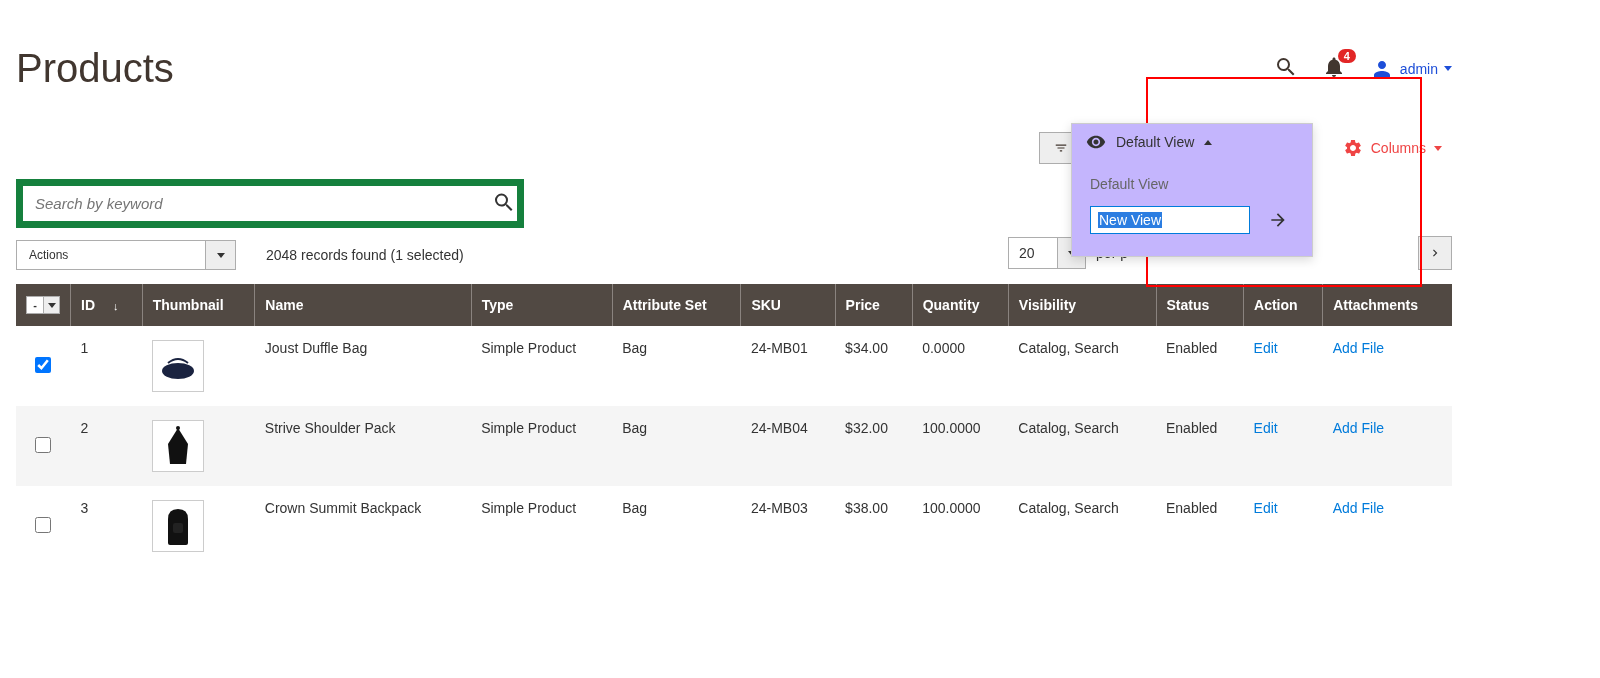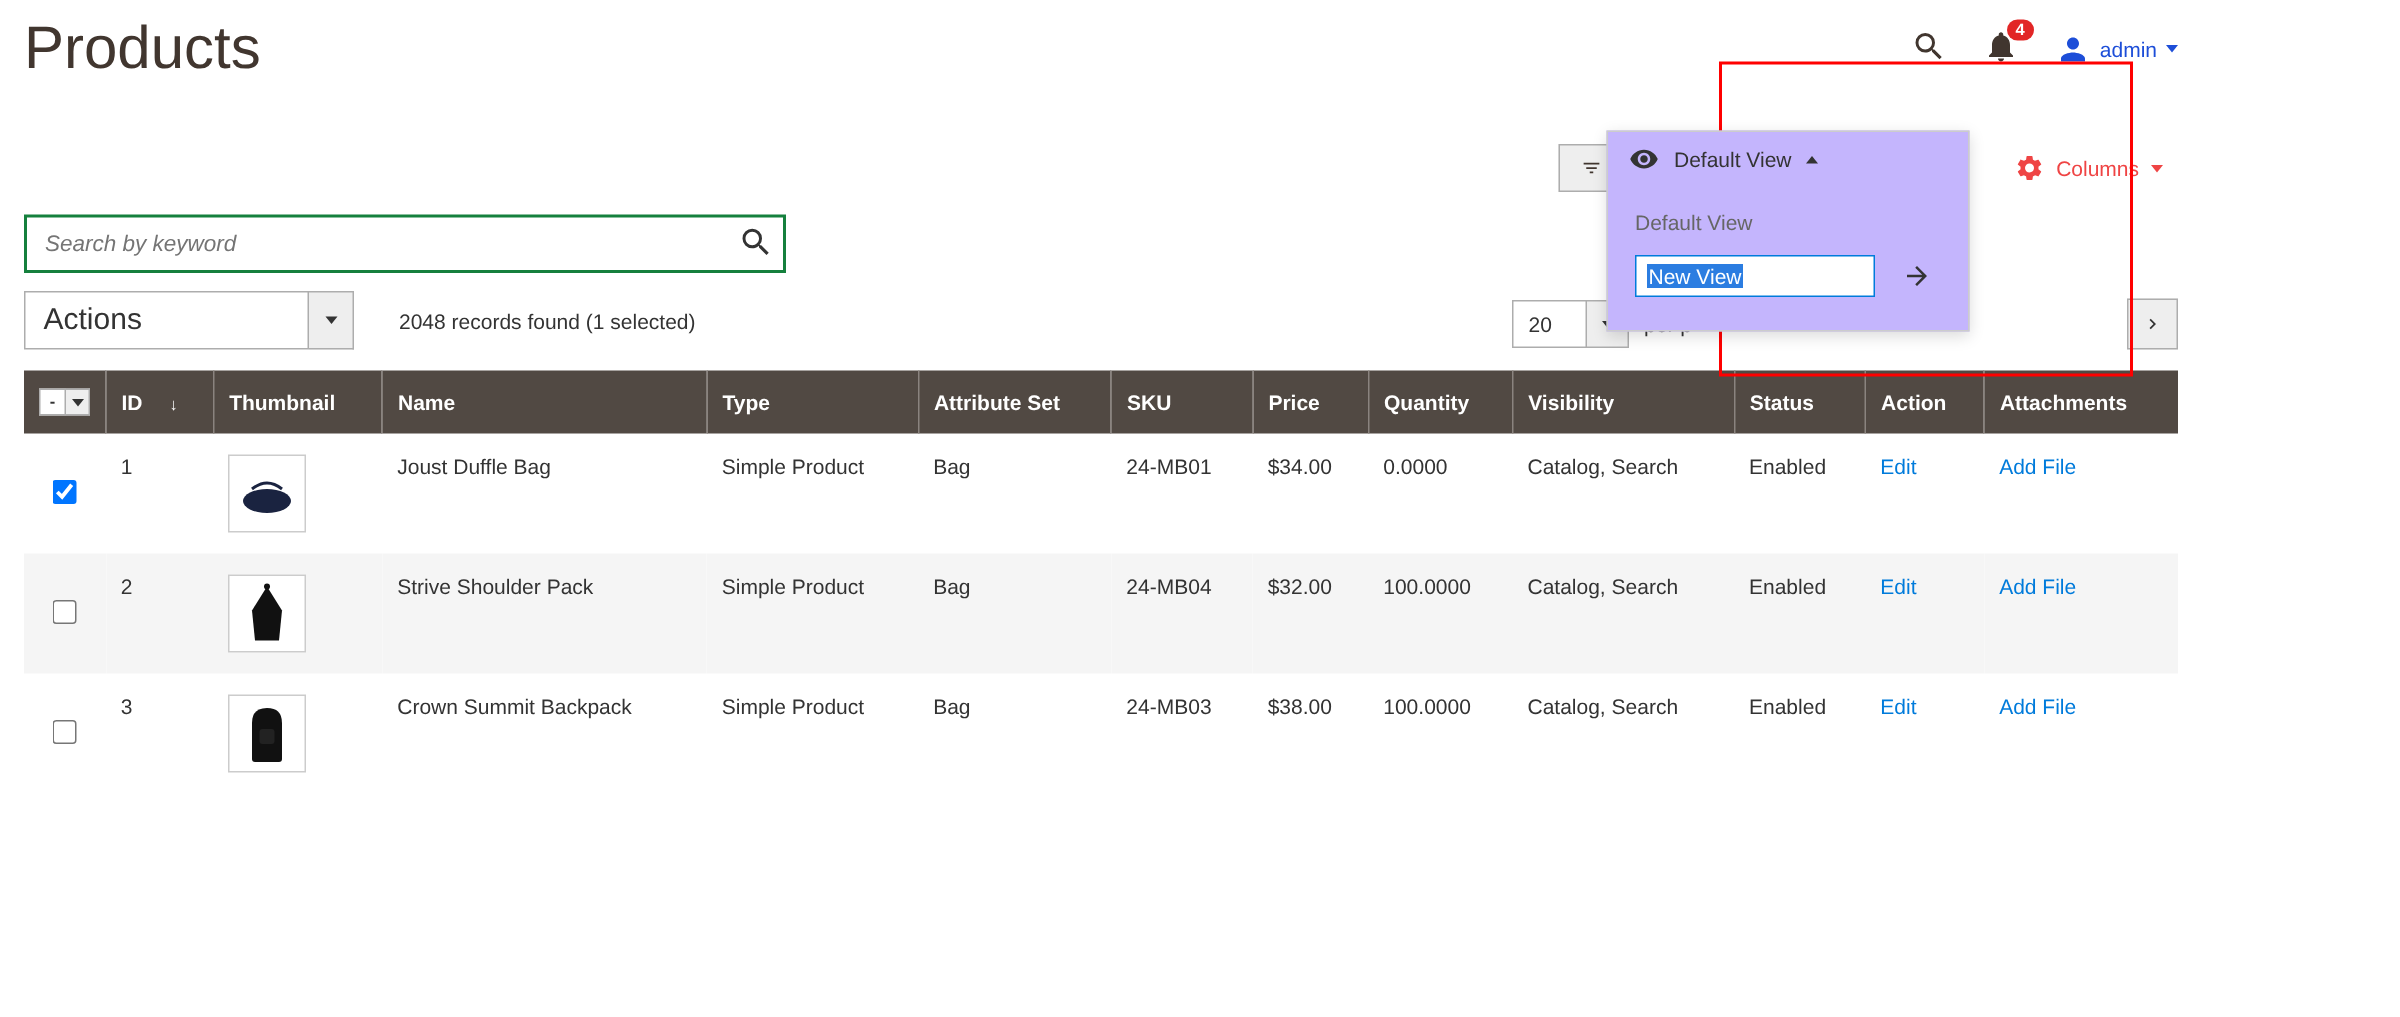--- a/index.html
+++ b/index.html
@@ -1,17 +1,17 @@
 <!DOCTYPE html>
 <html><head>
 <meta charset="utf-8">
 <style>
 * { box-sizing: border-box; margin: 0; padding: 0; }
 body { font-family: 'Helvetica Neue', Arial, sans-serif; font-size: 14px; color: #333; background: #fff; }
-.container { width: 1468px; }
+.container { width: 1468px; margin-top: 36px; }
 
 
 .header-row { display: flex; justify-content: space-between; align-items: center; padding: 10px 16px 20px 16px; }
 .page-title { font-size: 40px; font-weight: 300; color: #41362f; }
 .header-icons { display: flex; align-items: center; gap: 24px; }
 .hicon { position: relative; cursor: pointer; color: #41362f; }
 .badge { position: absolute; top: -6px; right: -10px; background: #e22626; color: #fff; font-size: 11px; font-weight: bold; border-radius: 10px; padding: 1px 6px; }
 .admin-user { display: flex; align-items: center; gap: 6px; cursor: pointer; color: #1d4ed8; text-align: center; }
 
 
@@ -33,26 +33,26 @@
 .view-dropdown { position: absolute; top: 12px; background: #c4b5fd; border: 1px solid #ccc; box-shadow: 0 3px 10px rgba(0,0,0,0.15); z-index: 50; }
 .view-dropdown-header { padding: 8px 14px; display: flex; align-items: center; gap: 10px; cursor: pointer; }
 .view-dropdown-body { padding: 16px 18px 22px 18px; display: flex; flex-direction: column; gap: 14px; min-width: 240px; }
 .view-label { color: #666; font-size: 14px; }
 .view-input-row { display: flex; align-items: center; gap: 18px; }
 .arrow-btn { cursor: pointer; display: flex; align-items: center; }
 
 
 .controls-row { display: flex; justify-content: space-between; align-items: flex-end; padding: 4px 16px 14px 16px; gap: 20px; }
 .search-wrap { position: relative; width: 508px; }
-.search-input { width: 100%; padding: 9px 40px 9px 12px; border: 2px solid #15803d; font-size: 15px; font-style: italic; color: #1d4ed8; }
+.search-input { width: 100%; padding: 9px 40px 9px 12px; border: 7px solid #15803d; font-size: 15px; font-style: italic; color: #1d4ed8; }
 .search-icon-btn { position: absolute; right: 8px; top: 50%; transform: translateY(-50%); cursor: pointer; }
 .left-controls { display: flex; flex-direction: column; gap: 12px; }
 .actions-row { display: flex; align-items: center; gap: 30px; }
 .actions-select { display: flex; }
-.actions-select .main { border: 1px solid #adadad; padding: 7px 12px; width: 190px; font-size: 20px; background: #fff; cursor: pointer; }
+.actions-select .main { border: 1px solid #adadad; padding: 7px 12px; width: 190px; font-size: 12px; background: #fff; cursor: pointer; }
 .actions-select .toggle { border: 1px solid #adadad; border-left: none; background: #eee; width: 30px; display: flex; align-items: center; justify-content: center; cursor: pointer; }
 .records-text { color: #333; font-size: 14px; }
 
 .pager { display: flex; align-items: center; gap: 10px; }
 .pager .perpage { display: flex; }
 .pager .perpage .val { border: 1px solid #adadad; padding: 7px 10px; width: 50px; background: #fff; }
 .pager .perpage .toggle { border: 1px solid #adadad; border-left: none; background: #eee; width: 28px; display: flex; align-items: center; justify-content: center; cursor: pointer; }
 .pager-label { color: #333; }
 .pager-btn { border: 1px solid #adadad; background: #eee; width: 34px; height: 34px; display: flex; align-items: center; justify-content: center; cursor: pointer; }
 

